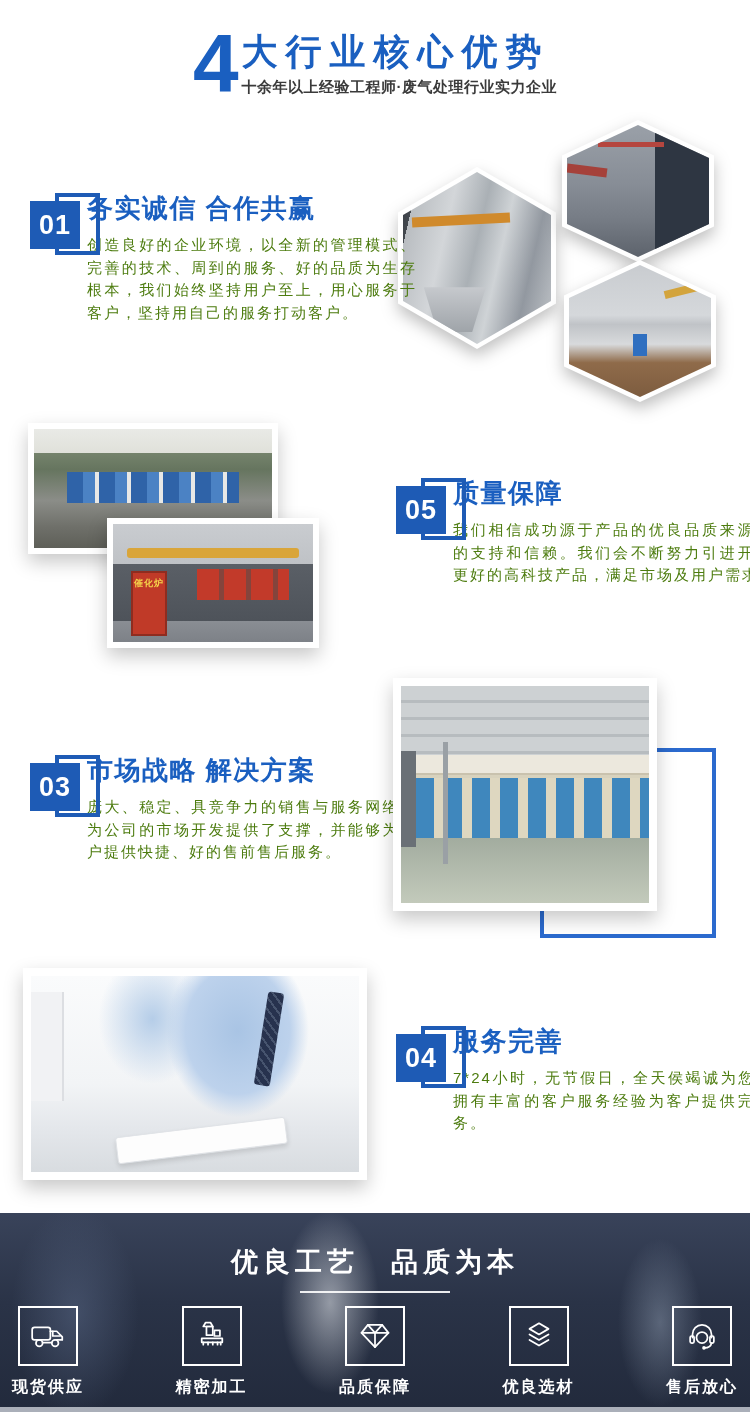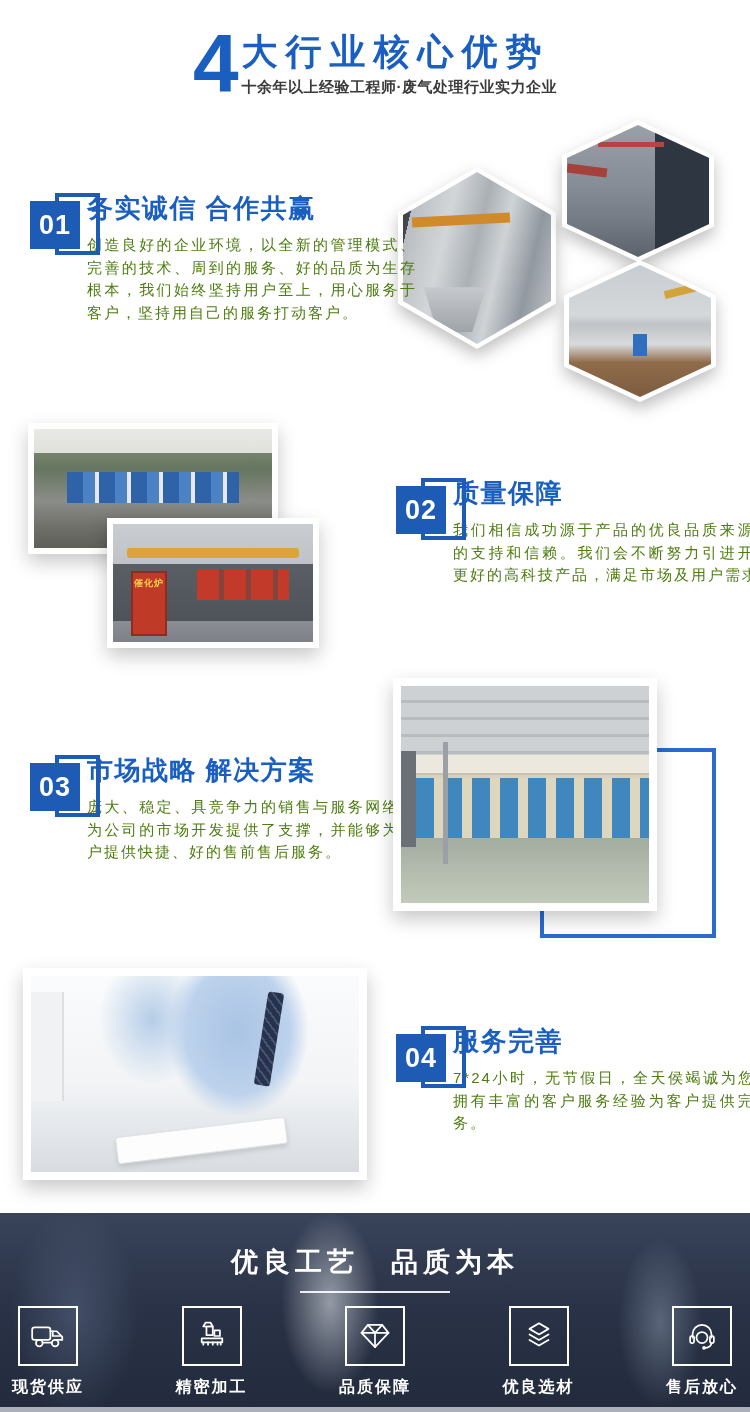--- a/index.html
+++ b/index.html
@@ -160,21 +160,21 @@
       <div class="red-panels"></div>
       <div class="furnace">
         <div class="furnace-label">催化炉</div>
       </div>
     </div>
   </div>
 
   <div class="adv" id="sec2">
     <div class="adv-badge">
       <span class="badge-outline"></span>
-      <span class="badge-num">02</span>
+      <span class="badge-num">05</span>
     </div>
     <div class="adv-content">
       <div class="adv-title">质量保障</div>
       <div class="adv-body">我们相信成功源于产品的优良品质来源于客户的支持和信赖。我们会不断努力引进开发更新更好的高科技产品，满足市场及用户需求。</div>
     </div>
   </div>
 
   <div class="blue-outline-rect"></div>
   <div class="photo" id="photoC">
     <div class="photo-inner">

